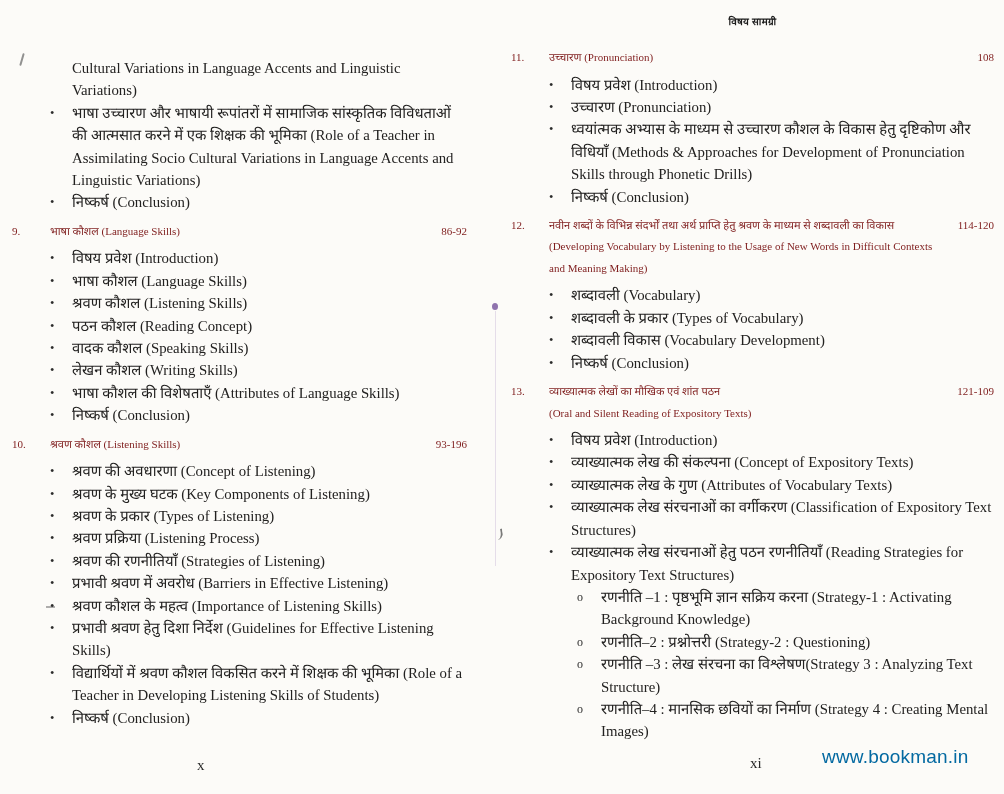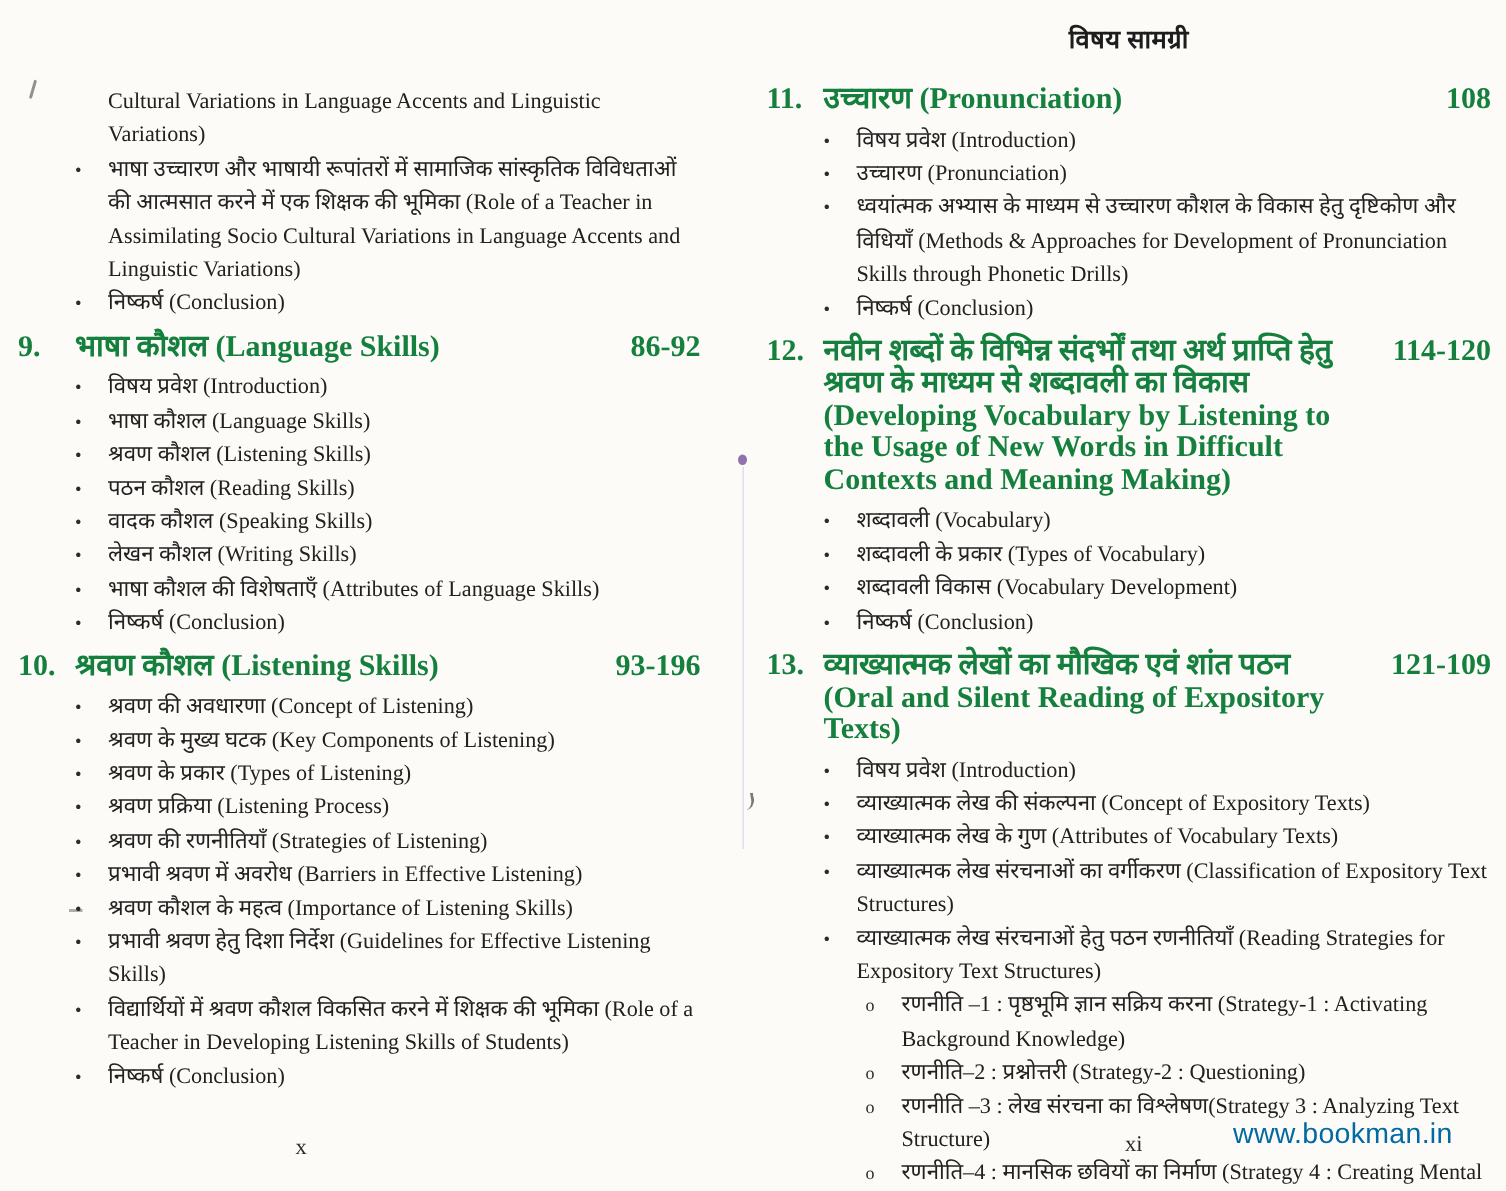--- a/index.html
+++ b/index.html
@@ -7,28 +7,28 @@
     width:1004px;height:794px;position:relative;overflow:hidden;
     background:#f7f6f2;
     font-family:"Liberation Serif","DejaVu Serif","DejaVu Sans",serif;
     color:#242424;
   }
   .sheet{position:absolute;inset:0;background:#fcfbf8;}
   .col{position:absolute;}
   .col-left{left:12px;top:57px;width:455px;}
   .col-right{left:511px;top:14px;width:483px;}
   .page-header{
-    text-align:center;font-weight:700;font-size:17px;letter-spacing:.3px;
+    text-align:center;font-weight:700;font-size:10px;letter-spacing:.3px;
     margin-bottom:19px;color:#1d1d1d;
   }
   
   .sec{
     display:grid;grid-template-columns:38px 1fr auto;
-    font-weight:700;font-size:20px;line-height:21.5px;
-    margin:7px 0 5px;color:#15803d;
+    font-weight:400;font-size:11px;line-height:21.5px;
+    margin:7px 0 5px;color:#7f1d1d;
   }
   .sec .num{padding-left:0;}
   .sec .pg{padding-left:10px;white-space:nowrap;align-self:start;}
   .sec .t2{display:block;}
   
   .li{
     display:grid;grid-template-columns:22px 1fr;
     padding-left:38px;font-size:14.8px;line-height:22.4px;
     color:#222120;
   }
@@ -94,21 +94,21 @@
         <div class="li">
           <span class="mk">•</span>
           <span class="txt">भाषा कौशल (Language Skills)</span>
         </div>
         <div class="li">
           <span class="mk">•</span>
           <span class="txt">श्रवण कौशल (Listening Skills)</span>
         </div>
         <div class="li">
           <span class="mk">•</span>
-          <span class="txt">पठन कौशल (Reading Skills)</span>
+          <span class="txt">पठन कौशल (Reading Concept)</span>
         </div>
         <div class="li">
           <span class="mk">•</span>
           <span class="txt">वादक कौशल (Speaking Skills)</span>
         </div>
         <div class="li">
           <span class="mk">•</span>
           <span class="txt">लेखन कौशल (Writing Skills)</span>
         </div>
         <div class="li">

